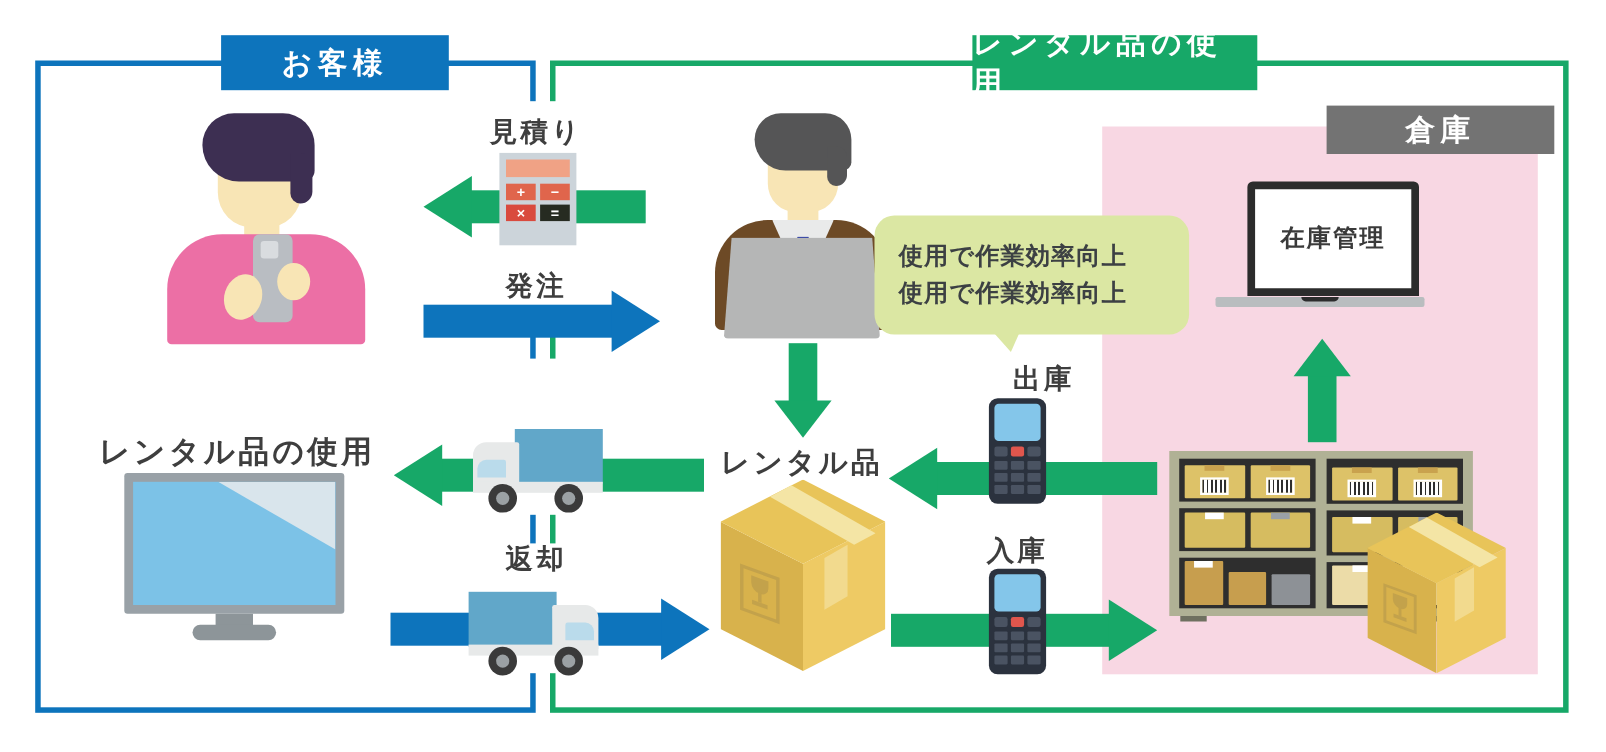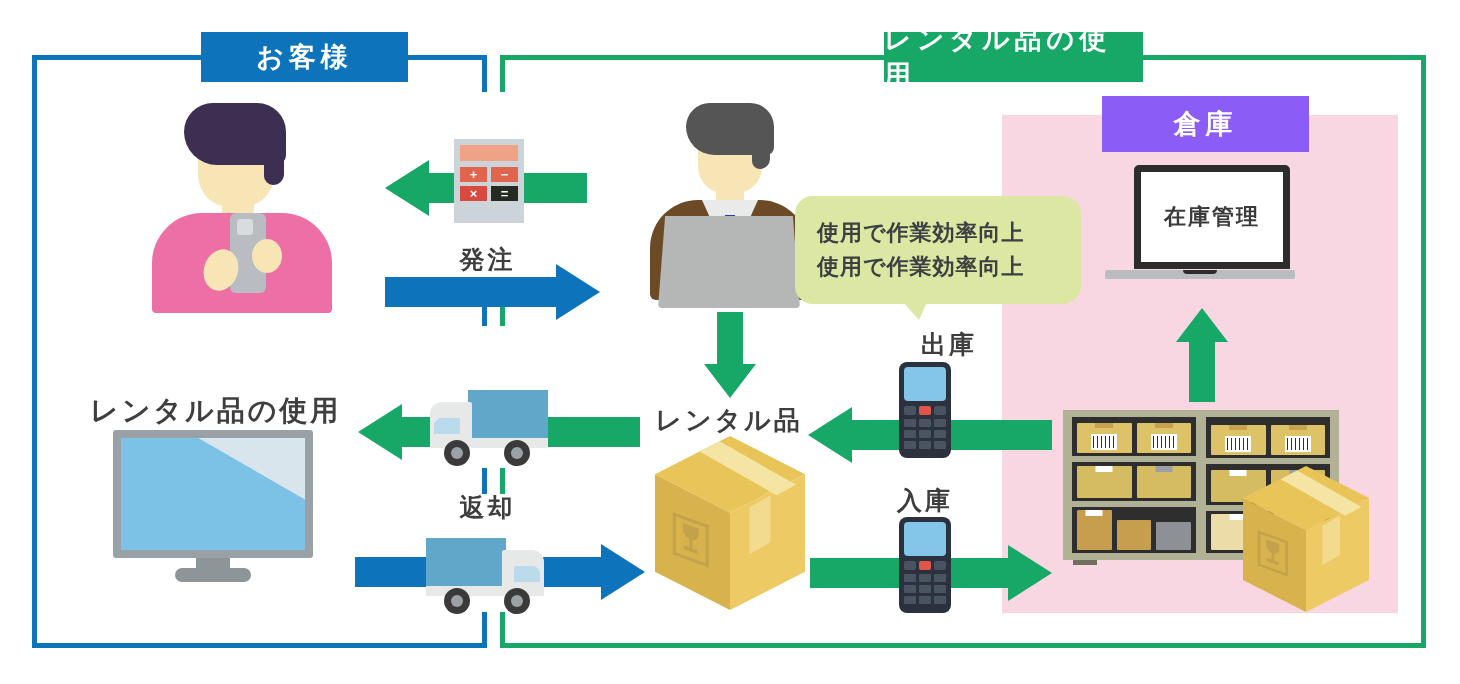--- a/index.html
+++ b/index.html
@@ -15,21 +15,21 @@
   .mask-b{top:326px;height:142px;}
   .mask-c{top:494px;height:118px;}
 
   .warehouse-panel{position:absolute;left:1002px;top:115px;width:396px;height:498px;
                    background:#f8d7e3;z-index:1;}
 
   .zone-tag{position:absolute;display:flex;align-items:center;justify-content:center;
             color:#fff;font-weight:bold;font-size:27px;letter-spacing:5px;z-index:3;margin-left:48px;}
   .tag-customer{left:153px;top:32px;width:207px;height:50px;background:#0d74bc;}
   .tag-company{left:836px;top:32px;width:259px;height:50px;background:#17a868;}
-  .tag-warehouse{left:1054px;top:96px;width:207px;height:56px;background:#8b5cf6;}
+  .tag-warehouse{left:1158px;top:96px;width:207px;height:44px;background:#737373;}
 
   
   .flow-label{position:absolute;font-weight:bold;color:#3e3e3e;font-size:25px;
               letter-spacing:3px;text-align:center;white-space:nowrap;z-index:4;}
 
   
   .arr{position:absolute;z-index:3;}
   .arr .shaft{position:absolute;background:var(--c);}
   .arr .head{position:absolute;width:0;height:0;}
   .arr-h{height:56px;}
@@ -241,20 +241,21 @@
     <div class="face"></div>
     <div class="hair"></div>
     <div class="lock"></div>
     <div class="neck"></div>
     <div class="suit"></div>
     <div class="shirt"></div>
     <div class="tie"></div>
     <div class="laptop"></div>
   </div>
 
+  <div class="flow-label l-estimate">見積り</div>
   <div class="flow-label l-order">発注</div>
   <div class="flow-label l-return">返却</div>
   <div class="flow-label l-use">レンタル品の使用</div>
   <div class="flow-label l-item">レンタル品</div>
   <div class="flow-label l-shipout">出庫</div>
   <div class="flow-label l-shipin">入庫</div>
 
   <div class="arr arr-h arr-left green a-estimate">
     <span class="shaft"></span>
       <span class="head"></span>

